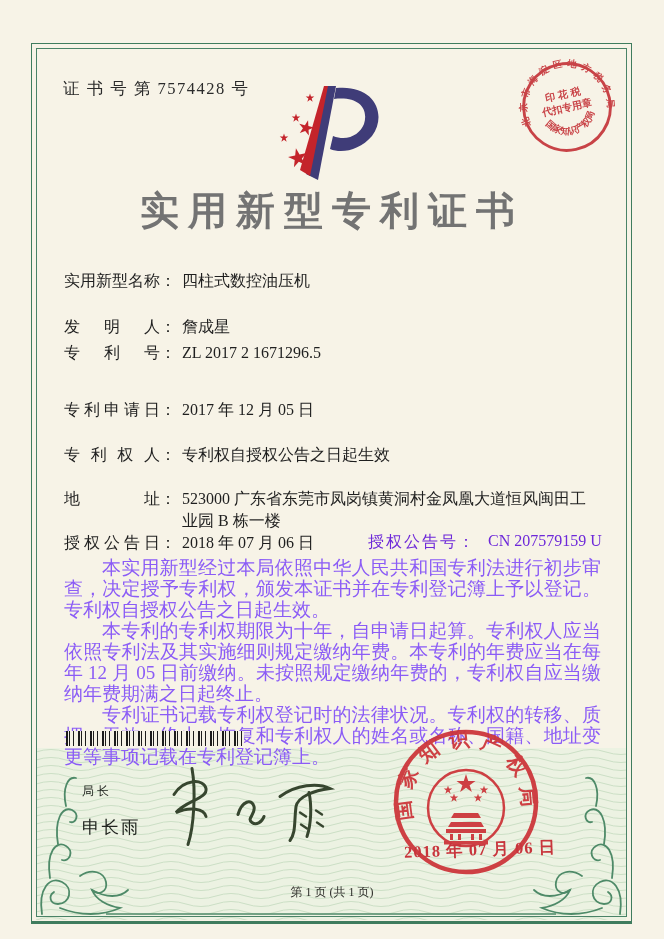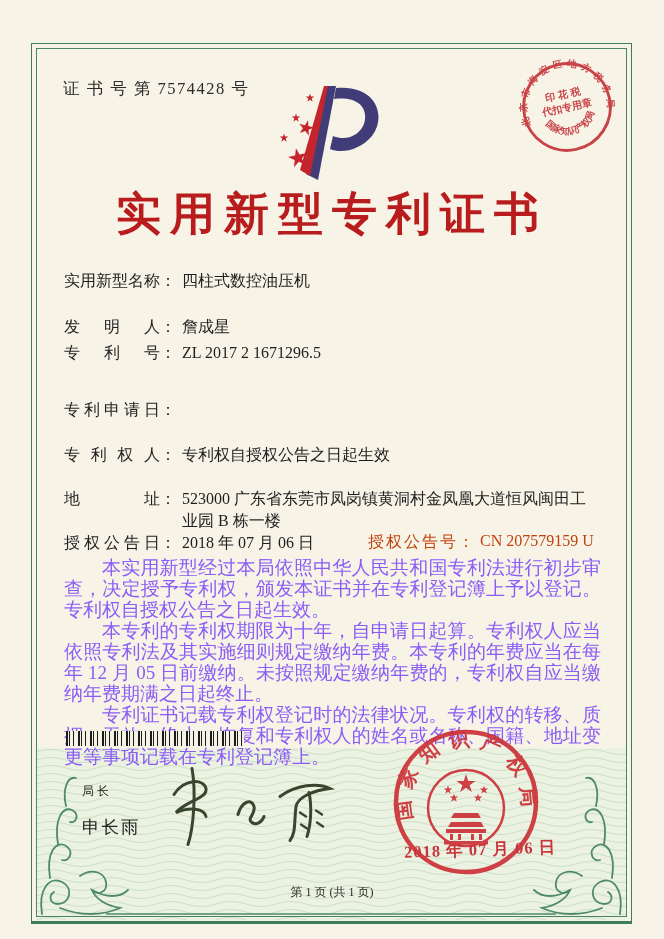--- a/index.html
+++ b/index.html
@@ -4,30 +4,30 @@
 <style>
   html,body{margin:0;padding:0;}
   body{width:664px;height:939px;font-family:"Liberation Serif","DejaVu Serif",serif;}
   .page{position:relative;width:664px;height:939px;background:#f7f3e7;overflow:hidden;}
   .border-outer{position:absolute;left:31px;top:43px;width:599px;height:877px;
     border:1.5px solid #3f7c5e;border-bottom-width:3px;}
   .border-inner{position:absolute;left:36px;top:48px;width:589px;height:867px;border:1px solid #4a8367;}
   .cert-no{position:absolute;left:63px;top:78px;font-size:16.5px;color:#2b2b2b;letter-spacing:1.5px;}
   .logo{position:absolute;left:270px;top:82px;width:114px;height:102px;}
   .seal-top{position:absolute;left:514px;top:54px;width:106px;height:106px;transform:rotate(-12deg);opacity:.92;}
-  .title{position:absolute;left:0;top:184px;width:664px;text-align:center;font-size:45px;font-weight:700;
-    color:#b91c1c;letter-spacing:9px;}
+  .title{position:absolute;left:0;top:184px;width:664px;text-align:center;font-size:39px;font-weight:700;
+    color:#737373;letter-spacing:9px;}
   .row{position:absolute;left:64px;display:flex;font-size:16px;color:#1f1f1f;line-height:22px;}
   .row .lbl{display:inline-block;width:96px;text-align:justify;text-align-last:justify;flex:none;}
   .row .colon{flex:none;}
   .row .val{margin-left:6px;}
   .row-addr .val{width:412px;}
-  .grant-right{position:absolute;left:368px;top:532px;display:flex;font-size:16px;color:#c2410c;}
+  .grant-right{position:absolute;left:368px;top:532px;display:flex;font-size:16px;color:#6d28d9;}
   .grant-right .lbl2{letter-spacing:2px;}
-  .grant-right .val{margin-left:6px;}
+  .grant-right .val{margin-left:14px;}
   .paras{position:absolute;left:64px;top:557px;width:537px;font-size:19px;line-height:21px;
     color:#8b5cf6;text-align:justify;font-family:Liberation Serif, serif;}
   .paras p{margin:0;text-indent:2em;}
   .barcode{position:absolute;left:66px;top:731px;width:178px;height:15px;
     background:repeating-linear-gradient(90deg,#1c1c1c 0 2px,#f5f2e6 2px 3px,#1c1c1c 3px 4px,#f5f2e6 4px 7px,#1c1c1c 7px 8px,#f5f2e6 8px 12px);}
   .band{position:absolute;left:36px;top:748px;width:590px;height:172px;background:#ecf2e2;overflow:hidden;}
   .sig-title{position:absolute;left:82px;top:783px;font-size:12px;color:#20241f;letter-spacing:3px;}
   .sig-name{position:absolute;left:82px;top:815px;font-size:17.5px;color:#20241f;letter-spacing:2px;}
   .sig-hand{position:absolute;left:146px;top:756px;width:200px;height:96px;}
   .seal-bottom{position:absolute;left:390px;top:726px;width:152px;height:152px;opacity:.93;}
@@ -129,20 +129,21 @@
       <span class="val">詹成星</span>
   </div>
   <div class="row" style="top:342px">
     <span class="lbl">专利号</span>
       <span class="colon">：</span>
       <span class="val">ZL 2017 2 1671296.5</span>
   </div>
   <div class="row" style="top:399px">
     <span class="lbl">专利申请日</span>
       <span class="colon">：</span>
+      <span class="val">2017 年 12 月 05 日</span>
   </div>
   <div class="row" style="top:444px">
     <span class="lbl">专利权人</span>
       <span class="colon">：</span>
       <span class="val">专利权自授权公告之日起生效</span>
   </div>
   <div class="row row-addr" style="top:488px">
     <span class="lbl">地址</span>
       <span class="colon">：</span>
       <span class="val">523000 广东省东莞市凤岗镇黄洞村金凤凰大道恒风闽田工业园 B 栋一楼</span>

